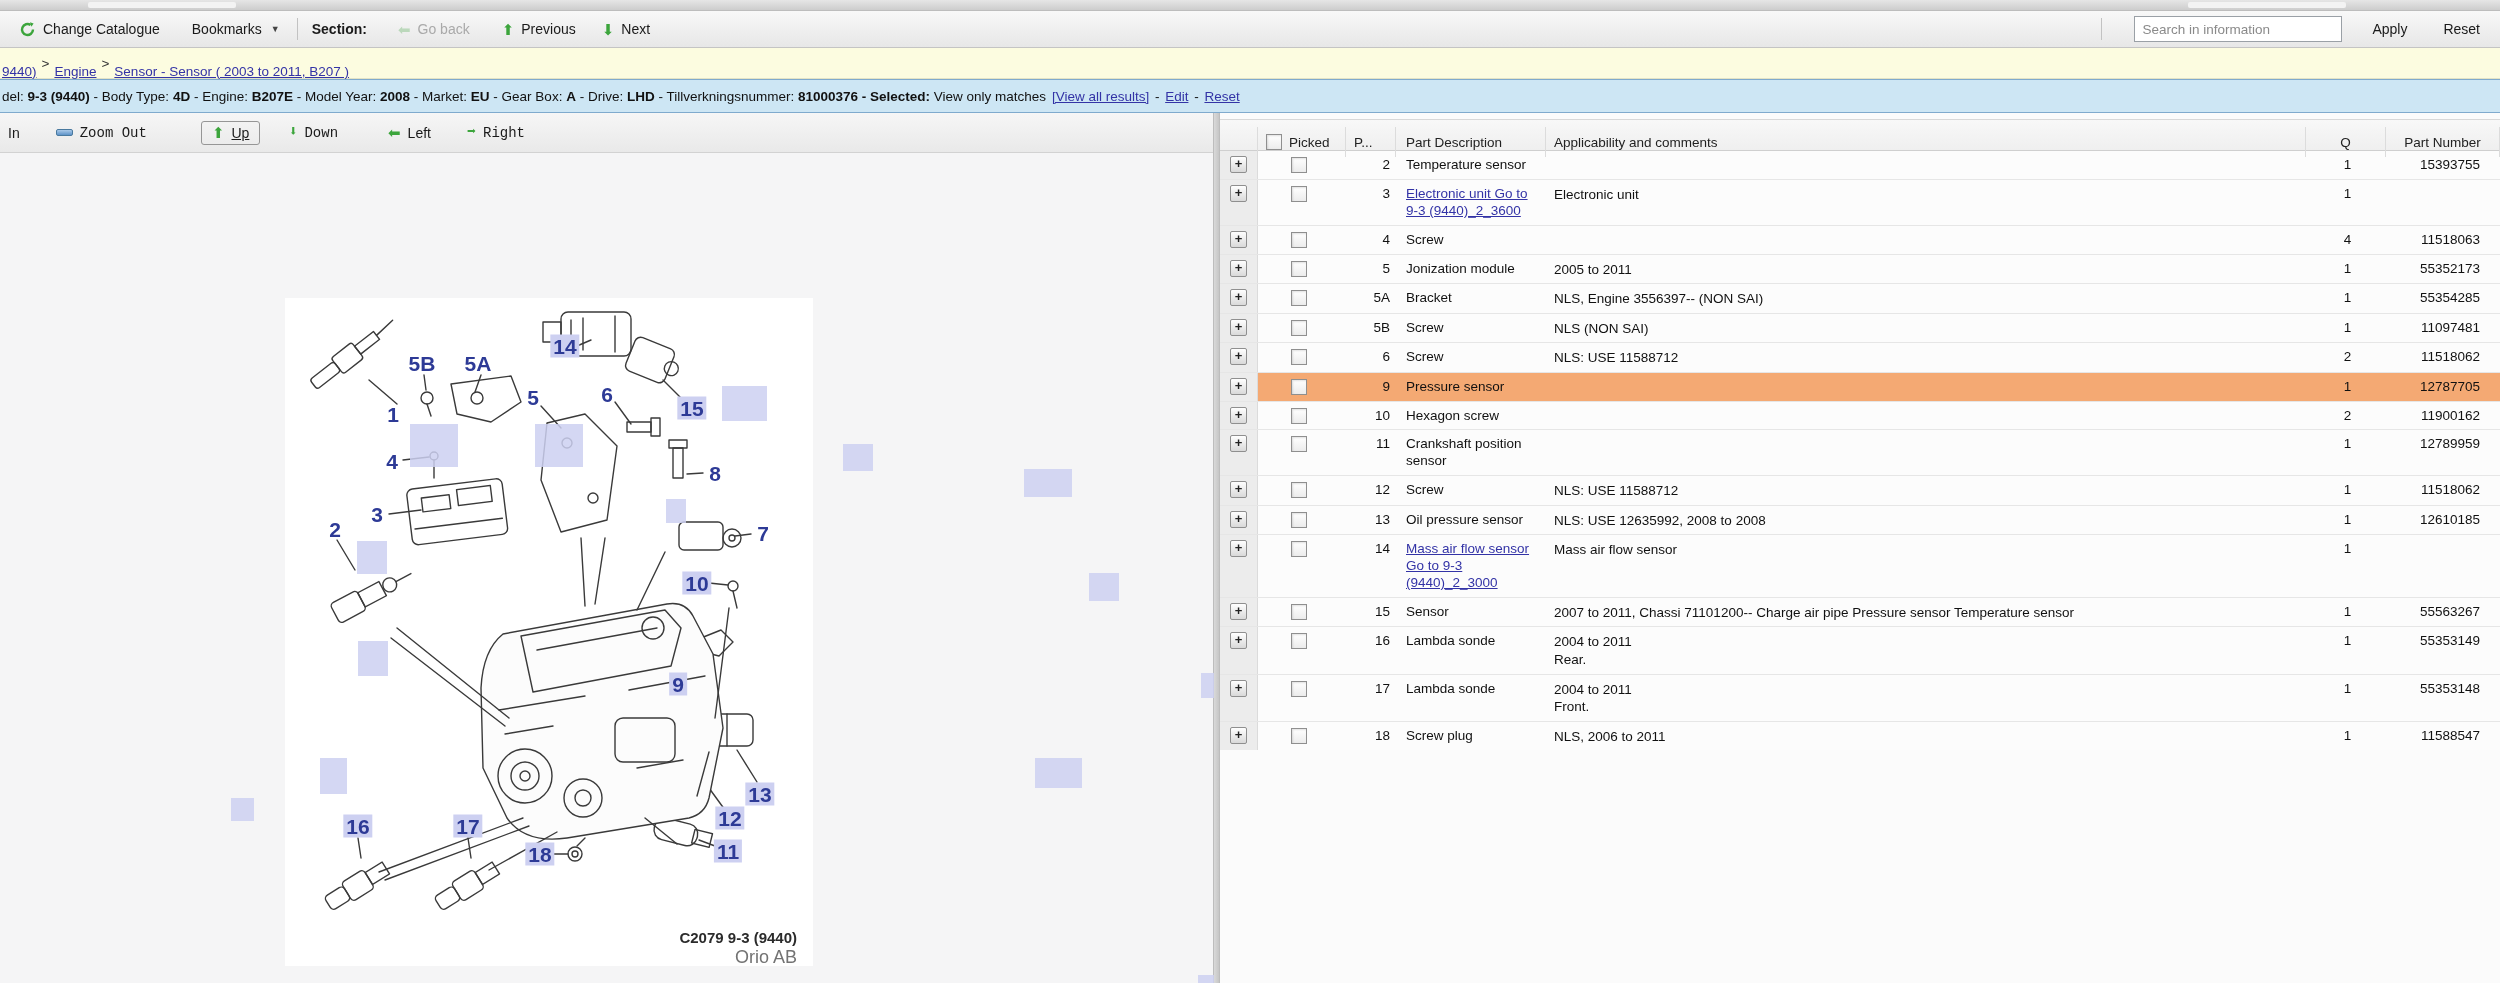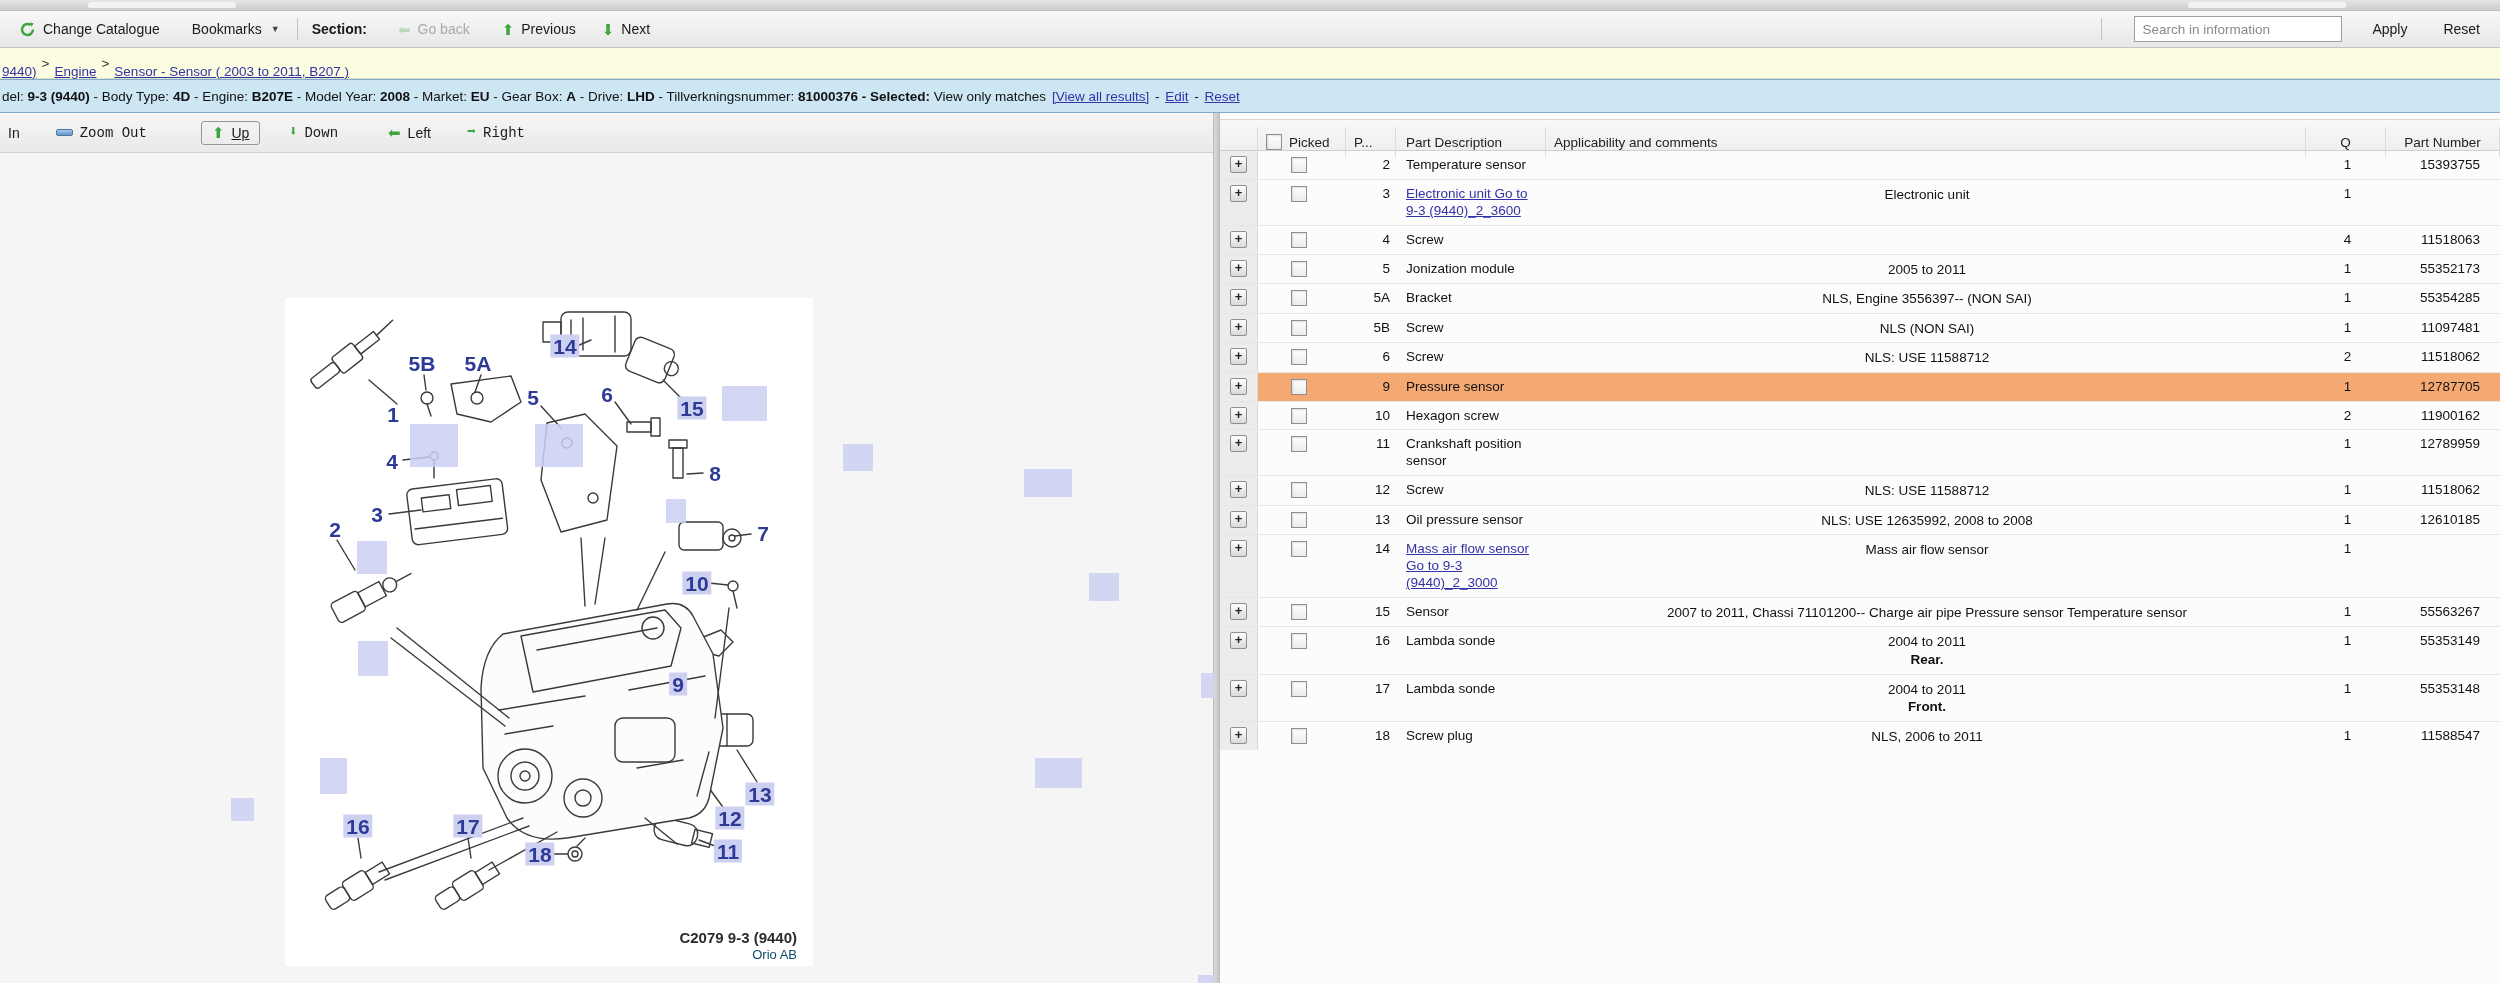--- a/index.html
+++ b/index.html
@@ -58,49 +58,49 @@
   .gap20{margin-left:20px;font-family:Liberation Mono, monospace;} .gap34{margin-left:34px;}
 
   
   .viewer{position:absolute;top:40px;left:0;right:0;bottom:0;background:#F5F5F6;}
   .diagram{position:absolute;left:285px;top:145px;width:528px;height:668px;background:#FFFFFF;}
   .hotspot{position:absolute;background:var(--hotspot-lavender,#CDD0F1);opacity:.85;}
   .callout{position:absolute;transform:translate(-50%,-50%);font-size:21px;font-weight:bold;
     color:var(--callout-blue,#2D3A96);line-height:1;padding:1px 3px;cursor:pointer;z-index:3;}
   .callout.hl{background:var(--hotspot-lavender,#CDD0F1);}
   .diagram-caption{position:absolute;right:16px;top:631px;font-size:15px;font-weight:bold;color:#2b2b2b;}
-  .diagram-watermark{position:absolute;right:16px;top:649px;font-size:13px;color:#0c4a6e;}
+  .diagram-watermark{position:absolute;right:16px;top:649px;font-size:18px;color:#737373;}
   .engine-svg{position:absolute;left:0;top:0;z-index:1;}
 
   
   .grid{font-size:13.5px;color:#111;padding-top:6px;}
   .g-head{display:flex;background:linear-gradient(#F8F8F8,#EFEFEF);border-top:1px solid #D8D8D8;border-bottom:1px solid #CFCFCF;height:30px;align-items:center;color:#222;}
   .g-head>div{border-right:1px solid #DCDCDC;height:100%;display:flex;align-items:center;margin-top:14px;}
   .t-row{display:flex;border-top:1px solid #E6E6E6;background:#FCFCFC;align-items:stretch;}
   .t-row:first-child{border-top:none;}
   .t-row.hl .c-pick,.t-row.hl .c-pos,.t-row.hl .c-desc,.t-row.hl .c-appl,.t-row.hl .c-q,.t-row.hl .c-part{background:var(--row-highlight,#F4A973);}
   .c-exp{width:37px;flex:none;background:#ECECEC;border-right:1px solid #DBDBDB;padding-top:5px;display:flex;justify-content:center;}
   .c-pick{width:88px;flex:none;padding-top:6px;display:flex;justify-content:flex-start;padding-left:33px;box-sizing:border-box;}
   .c-pos{width:50px;flex:none;text-align:right;padding:6px 6px 5px 0;box-sizing:border-box;}
   .c-desc{width:150px;flex:none;padding:6px 8px 5px 10px;box-sizing:border-box;line-height:1.25;}
-  .c-appl{flex:1;padding:6px 8px 5px 8px;box-sizing:border-box;line-height:1.3;text-align:center;}
+  .c-appl{flex:1;padding:6px 8px 5px 8px;box-sizing:border-box;line-height:1.3;}
   .c-q{width:79px;flex:none;text-align:center;padding:6px 0 5px 0;box-sizing:border-box;}
   .c-part{width:113px;flex:none;text-align:right;padding:6px 20px 5px 0;box-sizing:border-box;}
   .h-exp{width:37px;flex:none;}
   .h-pick{width:88px;flex:none;gap:7px;padding-left:8px;box-sizing:border-box;}
   .h-pos{width:50px;flex:none;padding-left:8px;box-sizing:border-box;}
   .h-desc{width:150px;flex:none;padding-left:10px;box-sizing:border-box;}
   .h-appl{flex:1;padding-left:8px;box-sizing:border-box;}
   .h-q{width:79px;flex:none;justify-content:center;}
   .h-part{width:113px;flex:none;justify-content:center;}
   .cb{width:14px;height:14px;border:1px solid #8F8F8F;background:linear-gradient(#FFFFFF,#ECECEC);
     box-shadow:inset 1px 1px 2px rgba(0,0,0,.12);display:inline-block;cursor:pointer;}
   .expand{width:15px;height:15px;border:1px solid #8F8F8F;border-radius:2px;background:linear-gradient(#FFFFFF,#D9D9D9);
     font-size:13px;font-weight:bold;line-height:13px;text-align:center;color:#222;cursor:pointer;display:inline-block;}
-  .appl2{display:block;font-weight:bold;}
+  .appl2{display:block;}
 </style>
 </head>
 <body>
 
 <div class="top-strip">
   <div class="seg" style="left:88px;width:148px;"></div>
   <div class="seg" style="left:2188px;width:158px;"></div>
 </div>
 
 <div class="toolbar">

